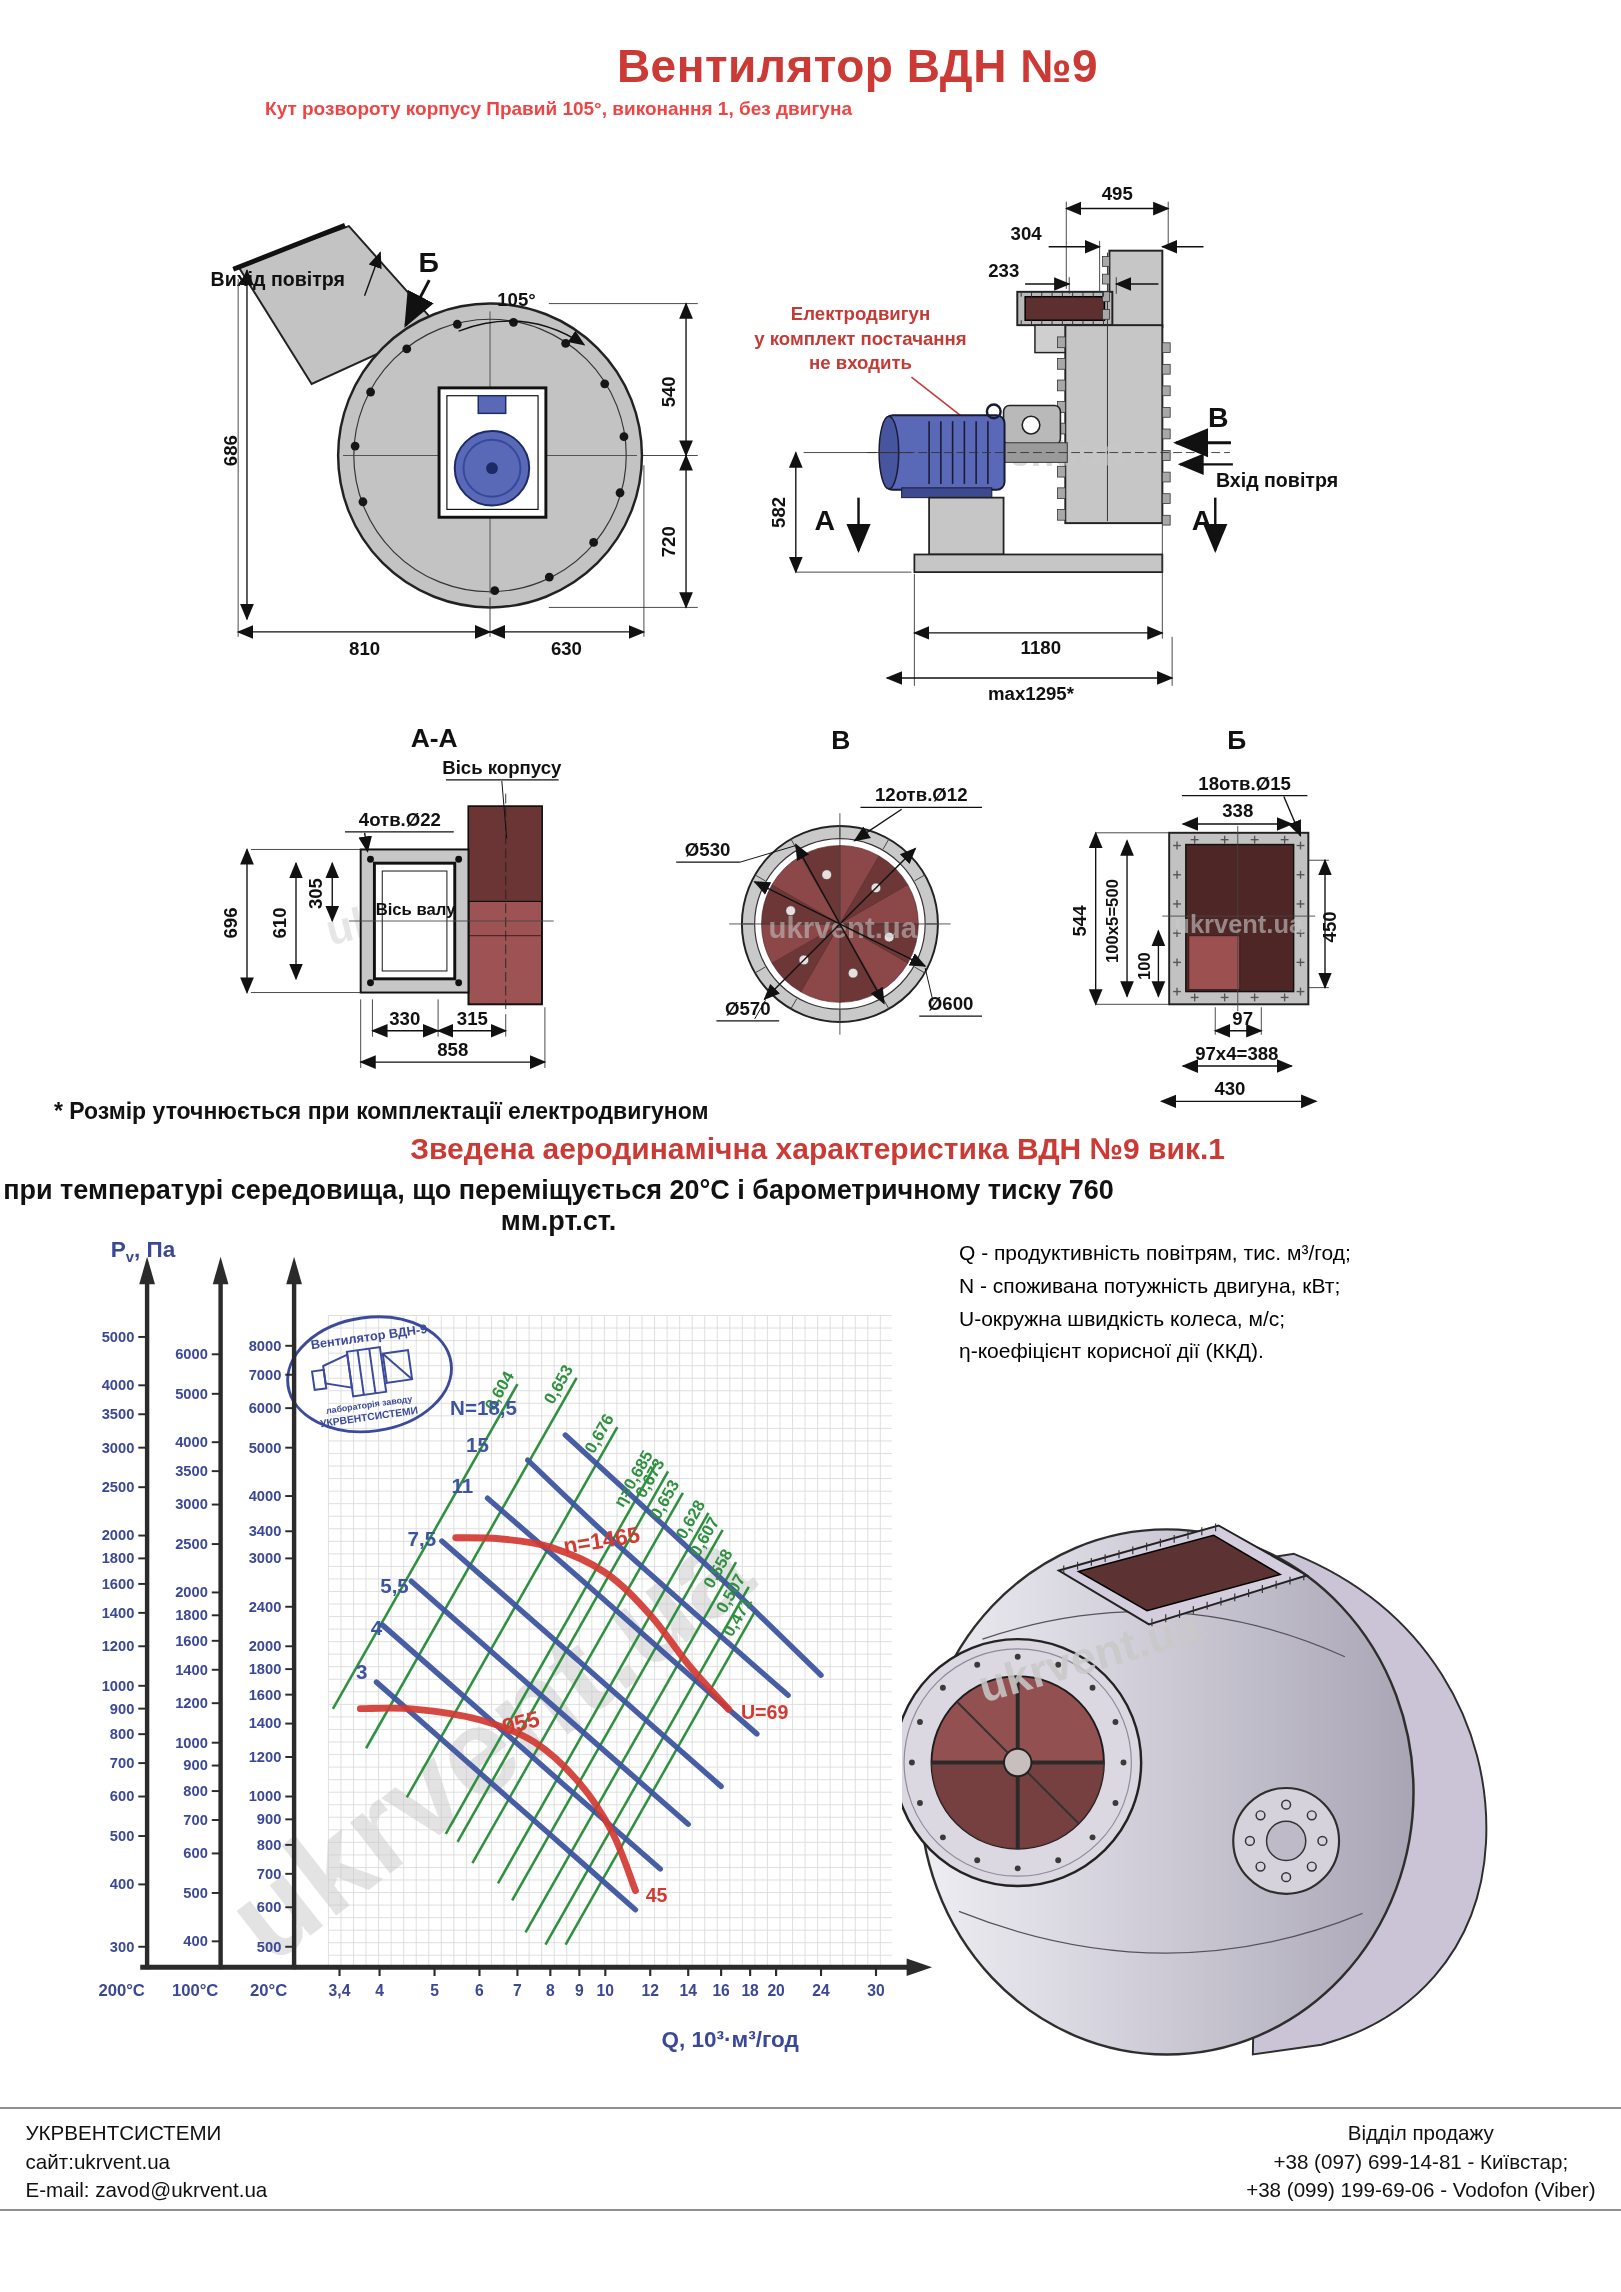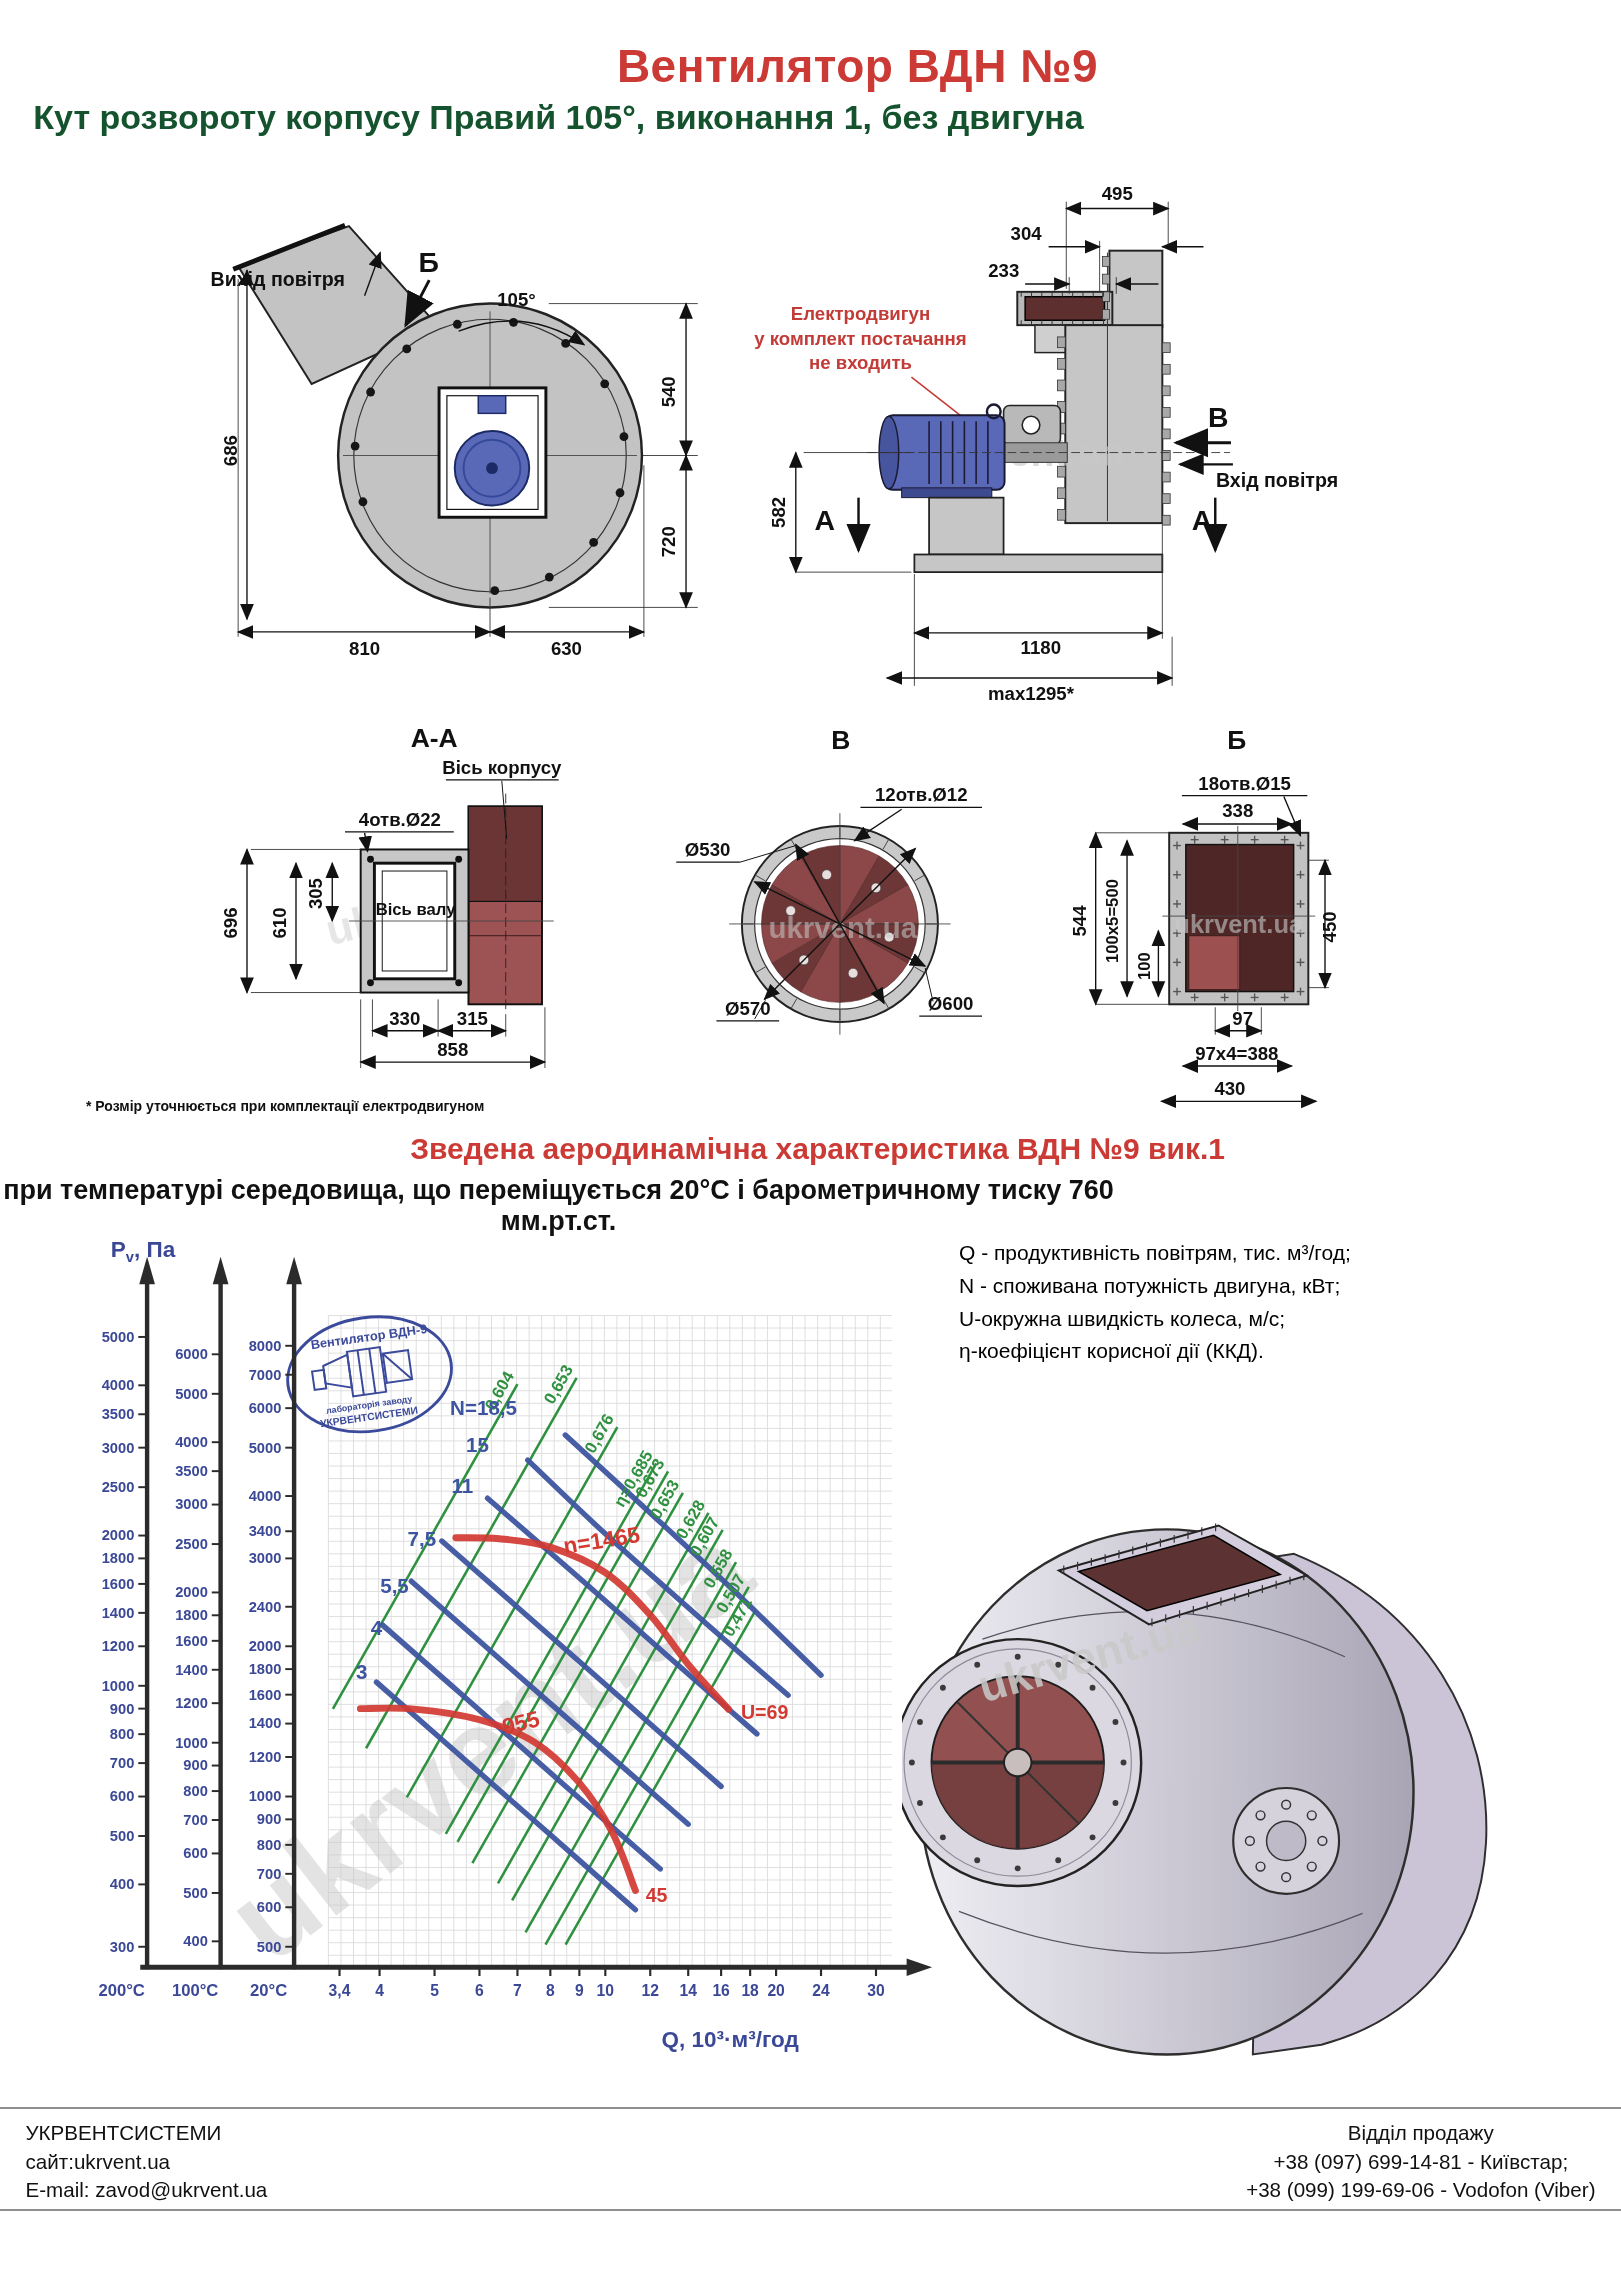--- a/index.html
+++ b/index.html
@@ -1,20 +1,20 @@
 <!DOCTYPE html>
 <html lang="uk"><head>
 <meta charset="utf-8">
 <style>
   body{margin:0;width:1621px;height:2293px;position:relative;background:#fff;
        font-family:"Liberation Sans",sans-serif;overflow:hidden}
   .abs{position:absolute}
   .doc-title{top:39px;left:0;width:1098px;text-align:right;color:#cb3a35;font-size:46px;font-weight:bold;letter-spacing:0.5px}
-  .doc-sub{top:98px;left:0;width:1117px;text-align:center;color:#14532d;font-size:34px;font-weight:bold}
-  .footnote{top:1098px;left:86px;font-size:14px;font-weight:bold;color:#111}
+  .doc-sub{top:98px;left:0;width:1117px;text-align:center;color:#ef4444;font-size:19px;font-weight:bold}
+  .footnote{top:1098px;left:54px;font-size:23px;font-weight:bold;color:#111}
   .chart-h{top:1132px;left:0;width:1225px;text-align:right;color:#cb3a35;font-size:30px;font-weight:bold}
   .chart-sh{top:1175px;left:0;width:1117px;text-align:center;color:#111;font-size:27px;font-weight:bold}
   .legend{top:1237px;left:959px;width:647px;font-size:21px;color:#000;line-height:1.56}
   .footer{top:2107px;left:0;width:1621px;height:104px;border-top:2px solid #8f8f8f;border-bottom:2px solid #8f8f8f;
           display:flex;justify-content:space-between;box-sizing:border-box;padding:9.8px 25.5px;font-size:20.6px;line-height:1.4;color:#111}
   .footer .r{text-align:center}
   svg text{font-family:"Liberation Sans",sans-serif}
   .dim{font:bold 19px "Liberation Sans",sans-serif;fill:#111}
   .dim17{font:bold 17px "Liberation Sans",sans-serif;fill:#111}
   .lab{font:bold 20px "Liberation Sans",sans-serif;fill:#111}

